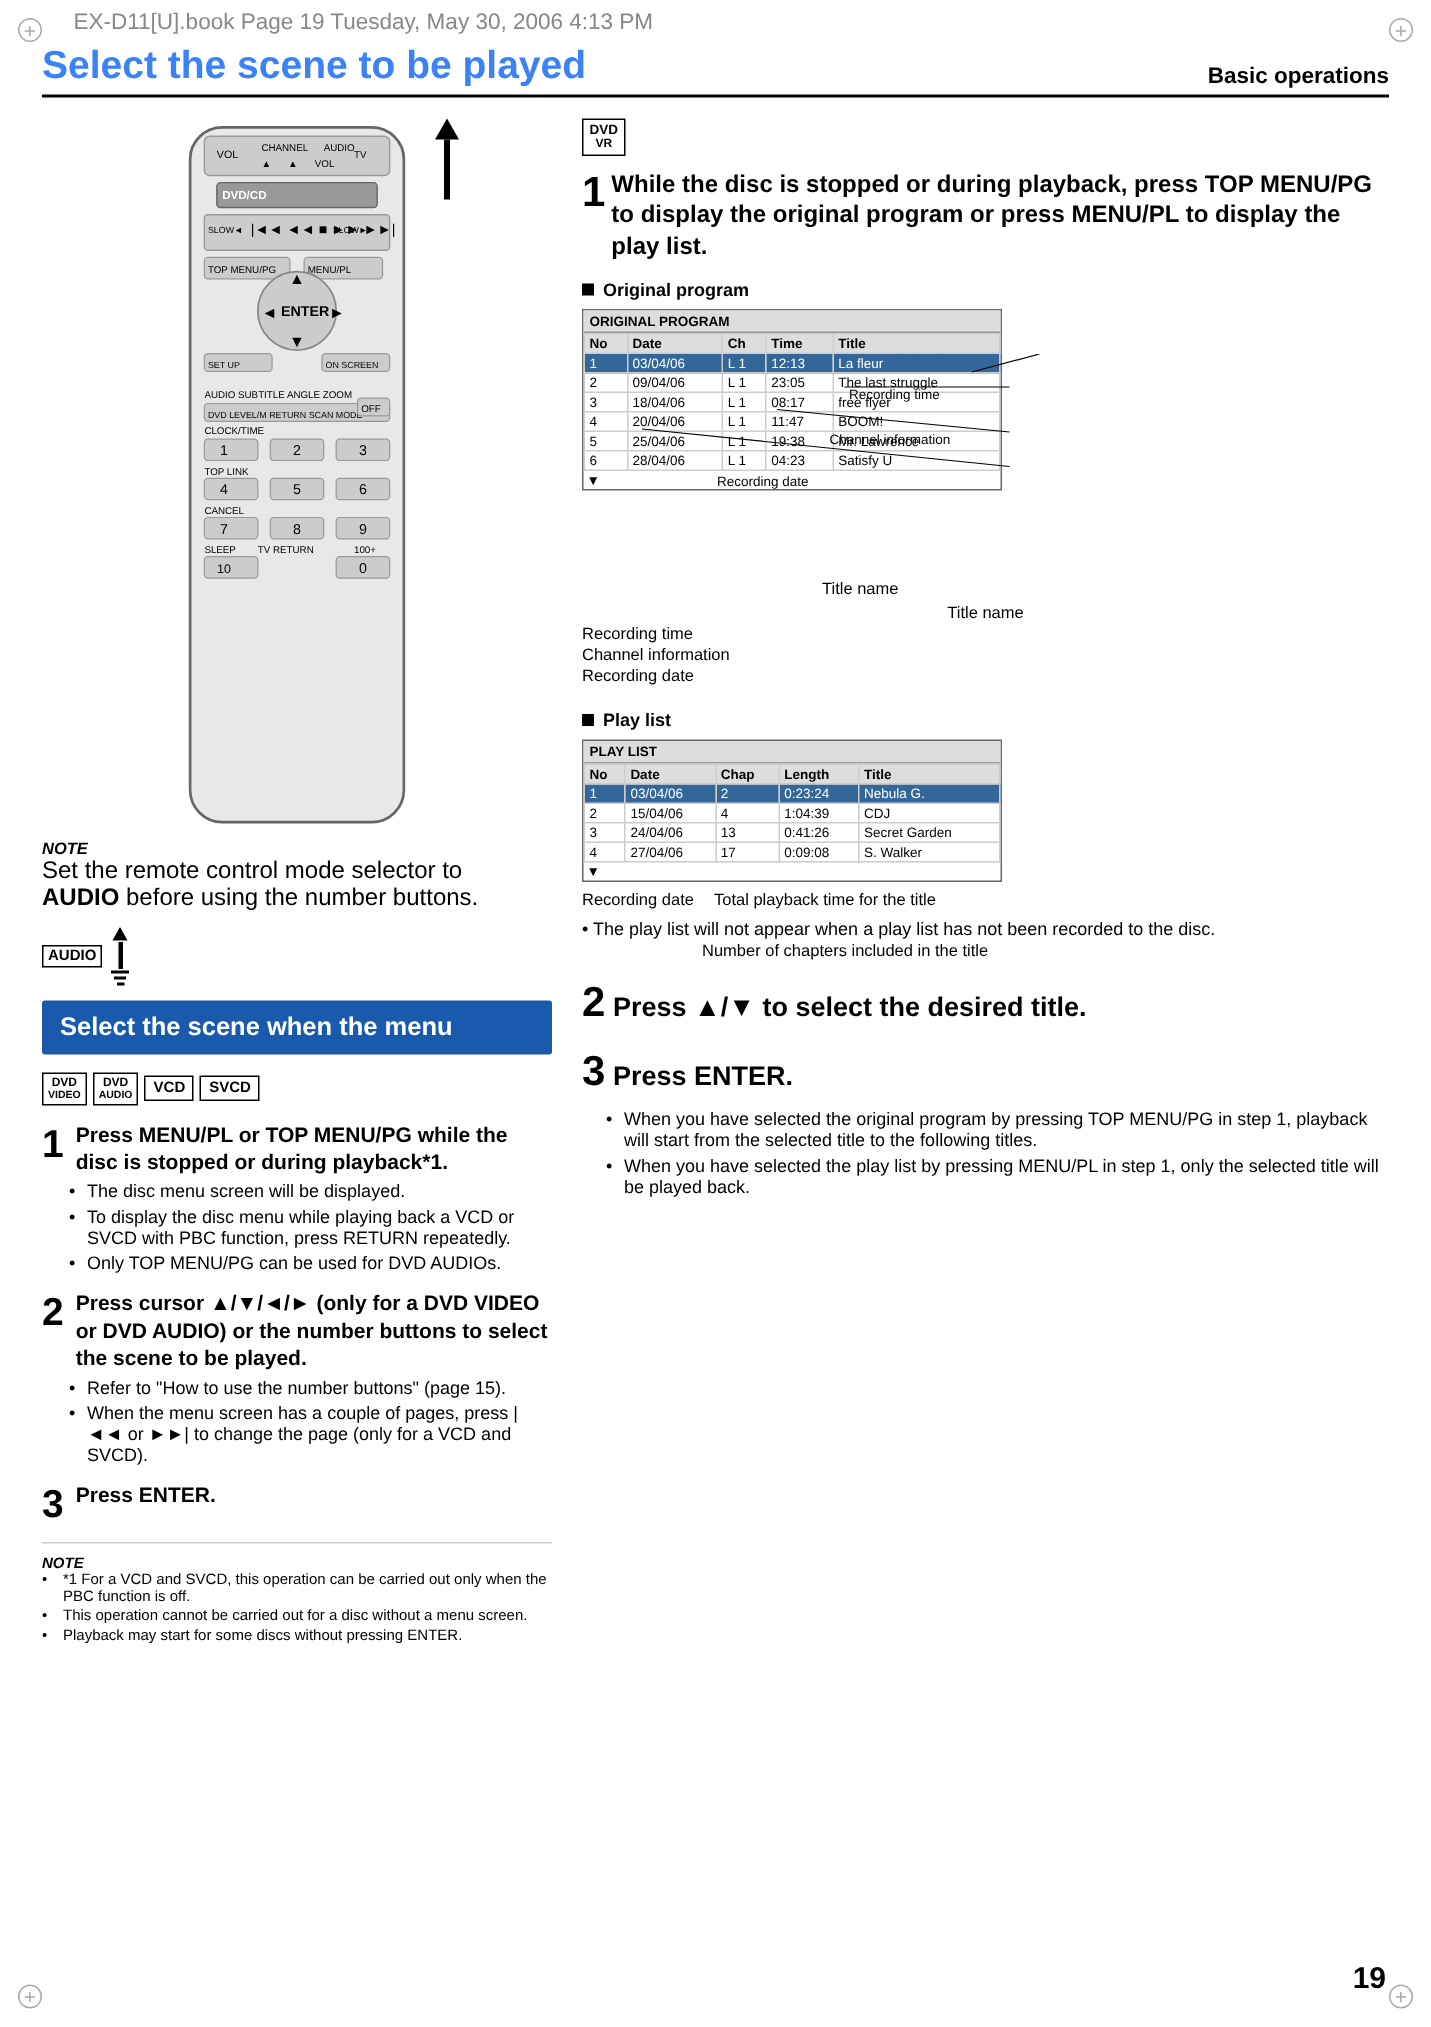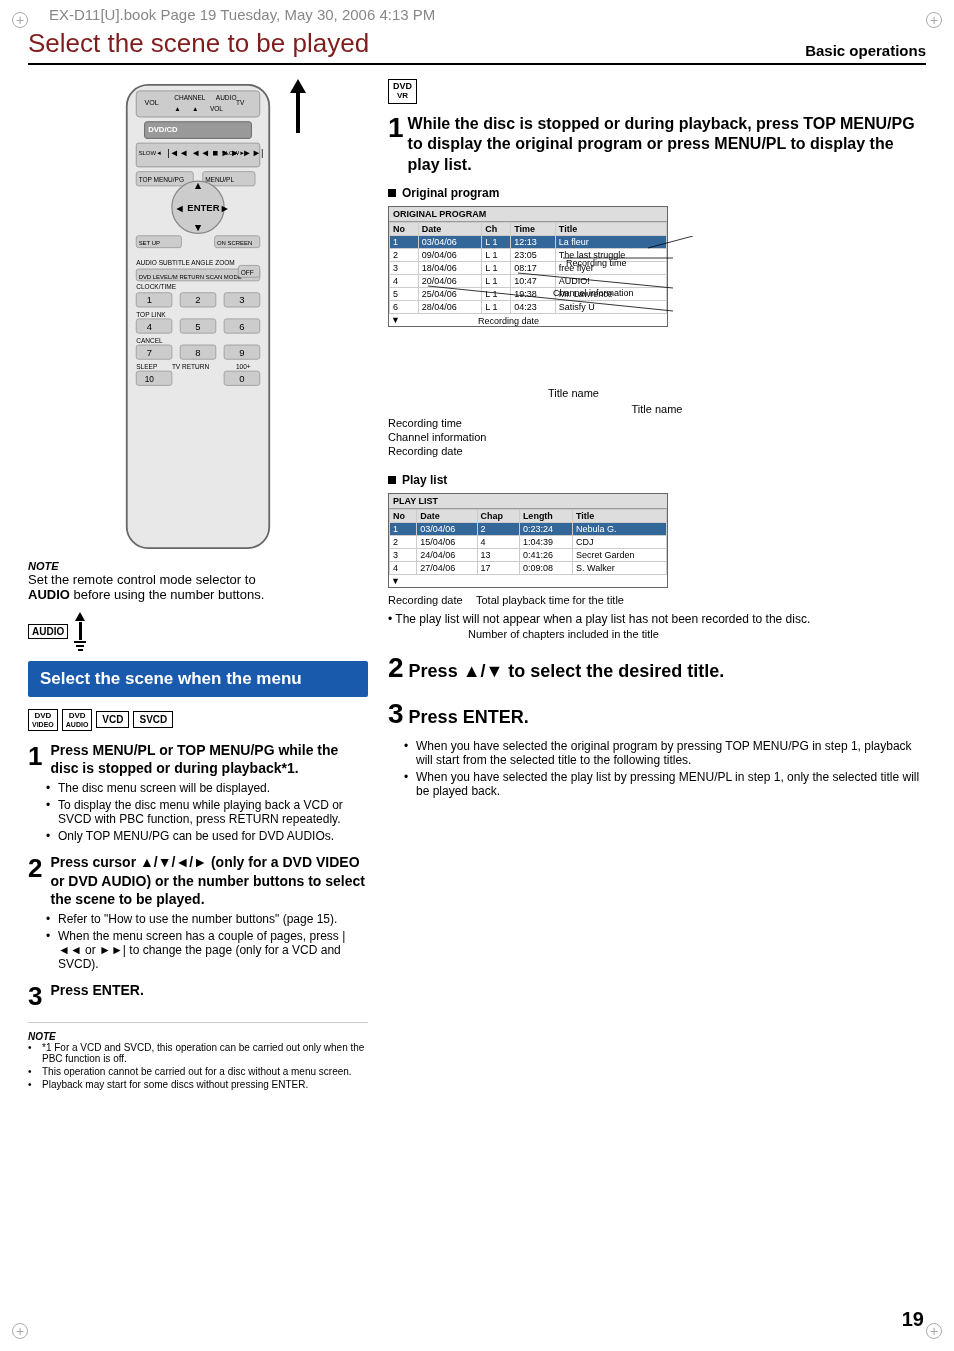--- a/index.html
+++ b/index.html
@@ -46,22 +46,22 @@
       display: flex;
       justify-content: space-between;
       align-items: flex-end;
       border-bottom: 2.5px solid #000;
       padding-bottom: 4px;
       margin-bottom: 14px;
       margin-top: 10px;
     }
     .page-title {
       font-size: 26px;
-      font-weight: normal;
-      color: #7f1d1d;
+      font-weight: bold;
+      color: #3b82f6;
     }
     .section-label {
       font-size: 15px;
       font-weight: bold;
       color: #000;
     }
 
     
     .main-content {
       display: flex;
@@ -87,21 +87,21 @@
       margin-top: 6px;
       margin-bottom: 10px;
       font-size: 11px;
     }
     .note-title {
       font-weight: bold;
       font-size: 11px;
       font-style: italic;
     }
     .note-text {
-      font-size: 13px;
+      font-size: 16px;
     }
     .note-text strong {
       font-weight: bold;
     }
 
     
     .audio-indicator {
       display: flex;
       align-items: center;
       gap: 6px;
@@ -575,22 +575,22 @@
                   <td>3</td>
                   <td>18/04/06</td>
                   <td>L 1</td>
                   <td>08:17</td>
                   <td>free flyer</td>
                 </tr>
                 <tr>
                   <td>4</td>
                   <td>20/04/06</td>
                   <td>L 1</td>
-                  <td>10:47</td>
-                  <td>AUDIO!</td>
+                  <td>11:47</td>
+                  <td>BOOM!</td>
                 </tr>
                 <tr>
                   <td>5</td>
                   <td>25/04/06</td>
                   <td>L 1</td>
                   <td>19:38</td>
                   <td>Mr. Lawrence</td>
                 </tr>
                 <tr>
                   <td>6</td>

